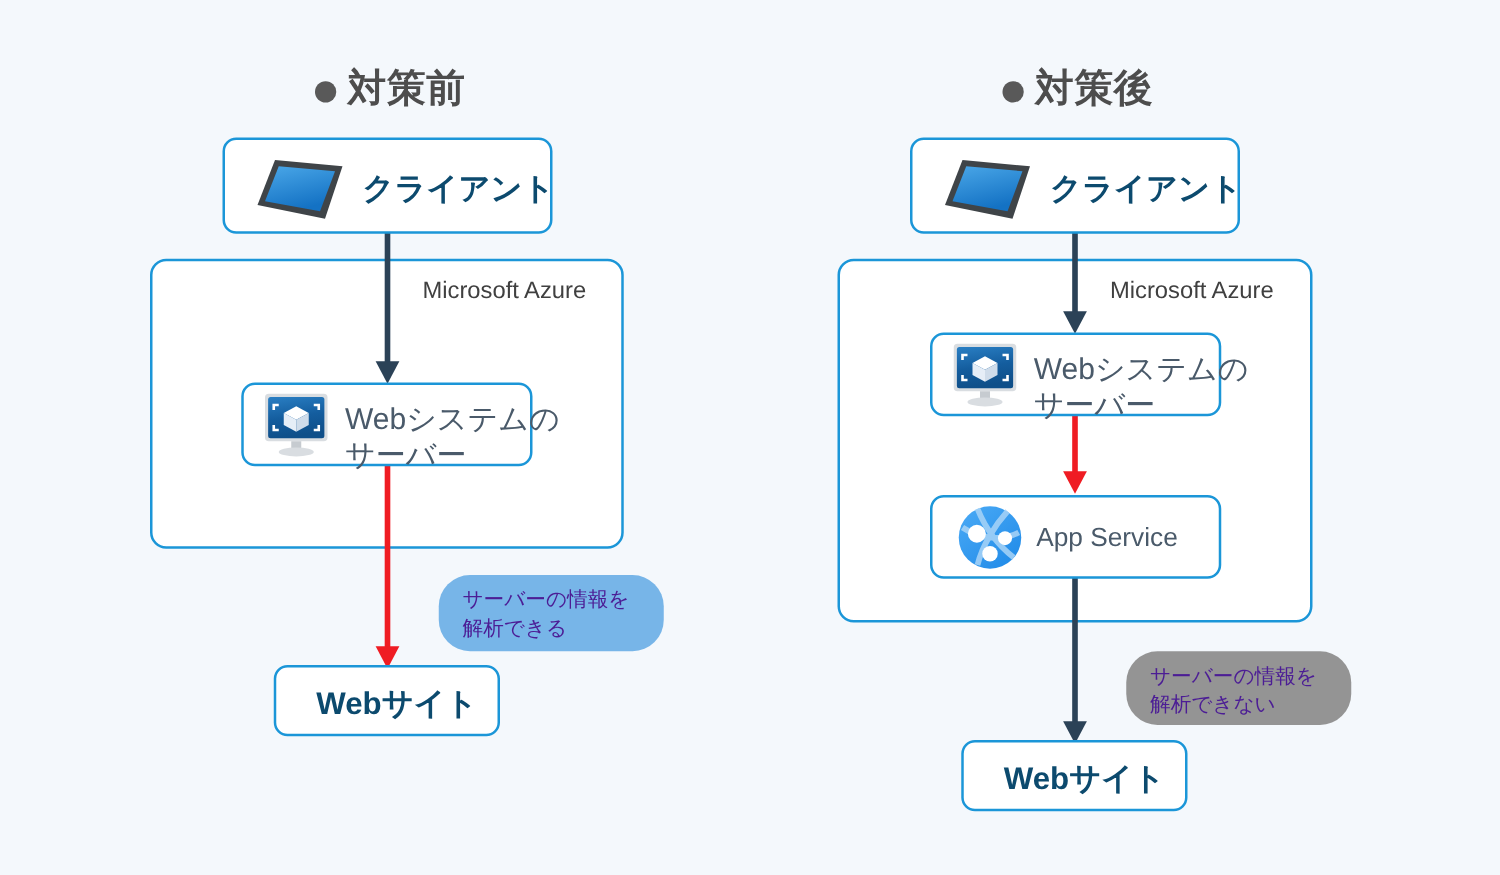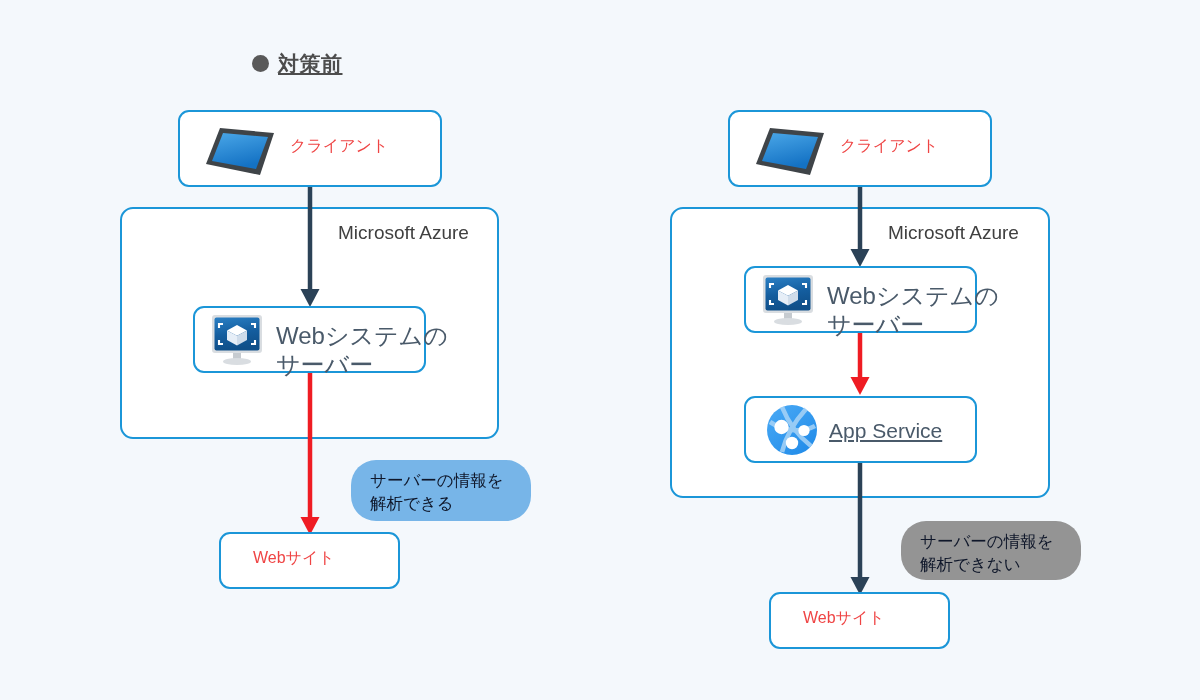--- a/index.html
+++ b/index.html
@@ -9,26 +9,25 @@
     font-family: "Liberation Sans", "DejaVu Sans", sans-serif;
     overflow: hidden;
   }
   #canvas {
     position: relative;
     width: 1200px; height: 700px;
     background: #f4f8fc;
   }
   .panel-title {
     position: absolute;
-    font-size: 21px;
+    font-size: 31px;
     font-weight: bold;
     color: #4d4d4d;
     letter-spacing: 0.5px;
     white-space: nowrap;
-    text-decoration: underline;
   }
   .bullet-dot {
     display: inline-block;
     width: 17px; height: 17px;
     border-radius: 50%;
     background: #595959;
     vertical-align: -1px;
     margin-right: 9px;
   }
   .rbox {
@@ -51,32 +50,32 @@
     color: #404040;
     white-space: nowrap;
   }
   .node-label {
     position: absolute;
     color: #4a5a6a;
     white-space: pre-line;
     line-height: 1.22;
   }
   .label-bold {
-    font-weight: normal;
-    font-size: 16px;
-    color: #ef4444;
+    font-weight: bold;
+    font-size: 25px;
+    color: #0c4a6e;
   }
   .label-reg {
     font-size: 24px;
     color: #4a5a6a;
   }
   .callout {
     position: absolute;
     box-sizing: border-box;
-    color: #0f172a;
+    color: #4c1d95;
     font-size: 16.5px;
     line-height: 1.38;
     white-space: pre-line;
     padding: 9px 0 0 19px;
     border-radius: 25px;
   }
   .callout.blue { background: #77b5e8; }
   .callout.gray { background: #949494; }
   .conn { position: absolute; }
   .icon-wrap { position: absolute; }
@@ -152,20 +151,23 @@
   </div>
   <div class="node-label label-reg" style="left:276px; top:321px;">Webシステムの
 サーバー</div>
 
   <div class="callout blue" style="left:351px; top:460px; width:180px; height:61px;">サーバーの情報を
 解析できる</div>
 
   <div class="rbox" style="left:219px; top:532px; width:181px; height:57px;"></div>
   <div class="node-label label-bold" style="left:253px; top:548px;">Webサイト</div>
 
+  <div class="panel-title" style="left:802px; top:50px;">
+    <span class="bullet-dot"></span><span>対策後</span>
+  </div>
 
   <div class="group-box" style="left:670px; top:207px; width:380px; height:291px;"></div>
   <div class="group-label" style="left:888px; top:222px;">Microsoft Azure</div>
 
   <svg class="conn" style="left:845px; top:186px;" width="32" height="84">
     <line x1="15" y1="0" x2="15" y2="68" stroke="#2b4257" stroke-width="4.5"></line>
     <polygon points="15,81 5.5,63 24.5,63" fill="#2b4257"></polygon>
   </svg>
 
   <svg class="conn" style="left:845px; top:332px;" width="32" height="66">
@@ -217,21 +219,21 @@
       <g stroke="#a8d4f7" stroke-width="4.6" fill="none" opacity="0.85">
         <path d="M4 18 C 16 26, 34 30, 49 22"></path>
         <path d="M16 3 C 22 18, 32 32, 45 42"></path>
         <path d="M40 5 C 30 16, 20 32, 16 48"></path>
       </g>
       <circle cx="15.5" cy="23" r="7.2" fill="#ffffff"></circle>
       <circle cx="38" cy="26.5" r="5.6" fill="#ffffff"></circle>
       <circle cx="26" cy="39" r="6.2" fill="#ffffff"></circle>
     </svg>
   </div>
-  <div class="node-label label-reg" style="left:829px; top:418px; font-size:21px;text-decoration:underline;">App Service</div>
+  <div class="node-label label-reg" style="left:829px; top:418px; font-size:21px;">App Service</div>
 
   <div class="callout gray" style="left:901px; top:521px; width:180px; height:59px;">サーバーの情報を
 解析できない</div>
 
   <div class="rbox" style="left:769px; top:592px; width:181px; height:57px;"></div>
   <div class="node-label label-bold" style="left:803px; top:608px;">Webサイト</div>
 
 </div>
 
 </body></html>

